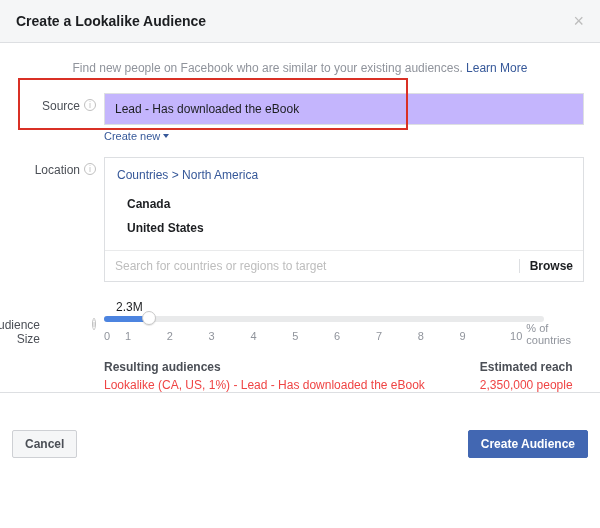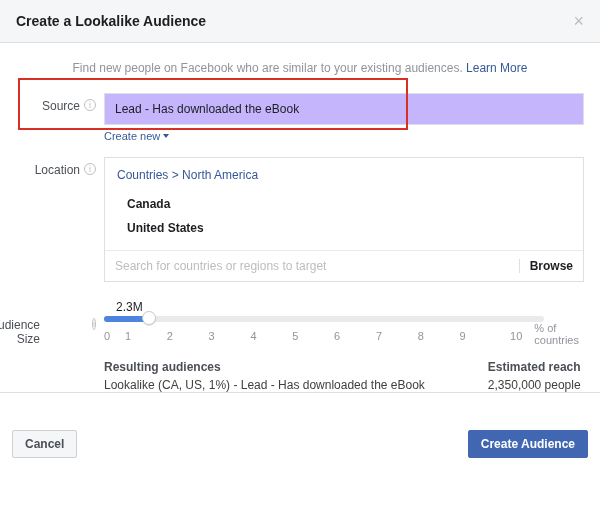--- a/index.html
+++ b/index.html
@@ -185,36 +185,36 @@
     color: #90949c;
     font-size: 11px;
   }
   .tick { flex: 1; text-align: left; }
   .tick:first-child { flex: 0.5; }
   .tick:last-child { flex: 0.5; text-align: right; }
   .ticks-label {
     display: inline-block;
     color: #90949c;
     font-size: 11px;
-    margin-left: 12px;
+    margin-left: 4px;
   }
   .tickwrap { display:flex; align-items:flex-start; }
   .results {
     display: flex;
     margin-top: 14px;
     gap: 40px;
   }
   .res-col .res-head {
     font-weight: 700;
     color: #4b4f56;
     font-size: 12px;
     margin-bottom: 4px;
   }
   .res-col .res-val {
-    color: #404040;
+    color: #ef4444;
     font-size: 12px;
   }
   .res-col.reach { margin-left: auto; padding-right: 20px; }
   .disclaimer {
     color: #90949c;
     font-size: 11px;
     margin-top: 14px;
     line-height: 1.5;
   }
   .adv-options {

